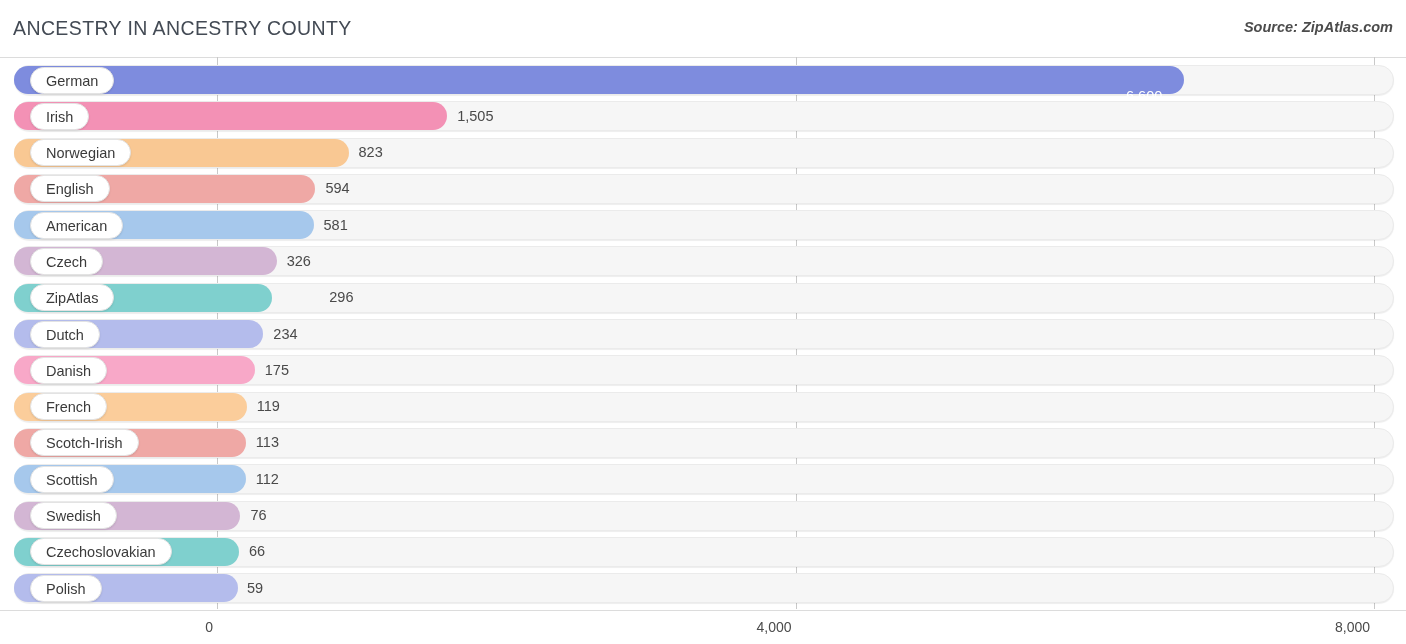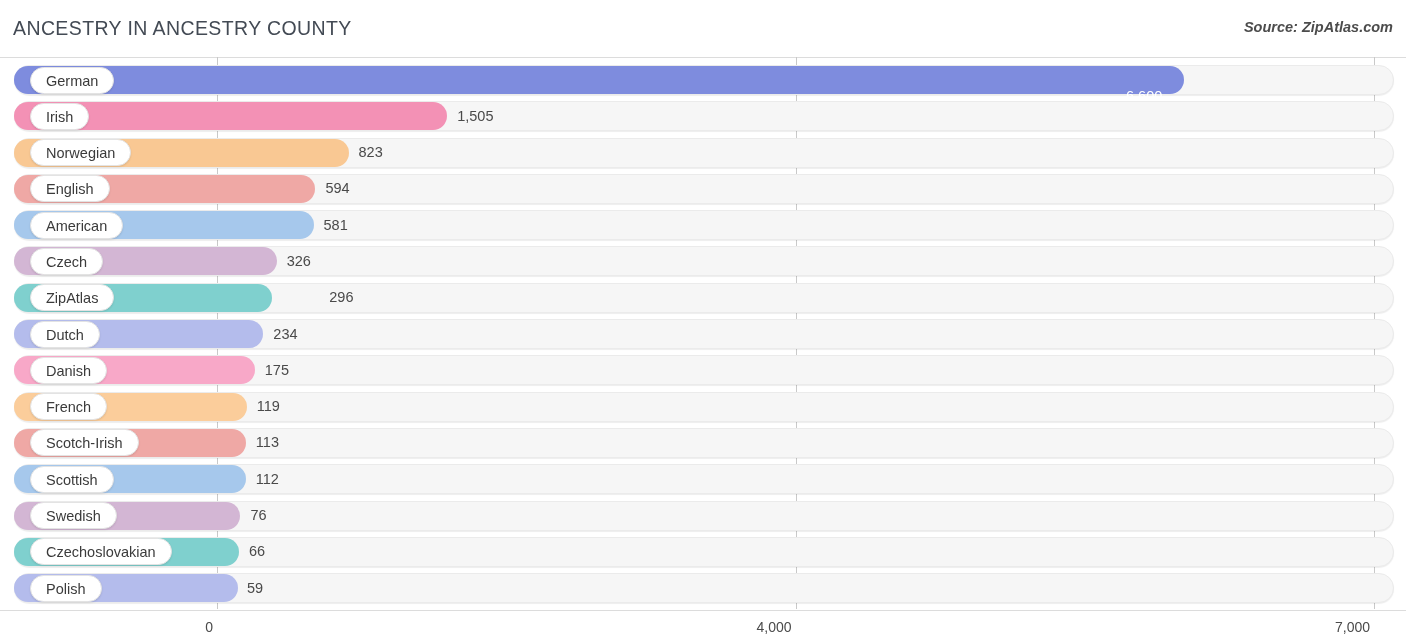--- a/index.html
+++ b/index.html
@@ -266,17 +266,17 @@
           <div class="value-out" style="left: 247px;">59</div>
         </div>
       </div>
   </div>
 
   <div class="axis">
     <div class="axis-rule"></div>
     <div id="ticks">
         <div class="tick-label" style="left: 213px;">0</div>
         <div class="tick-label" style="left: 791.5px;">4,000</div>
-        <div class="tick-label" style="left: 1370px;">7,000</div>
+        <div class="tick-label" style="left: 1370px;">8,000</div>
       </div>
   </div>
 
 </div>
 
 </body></html>

